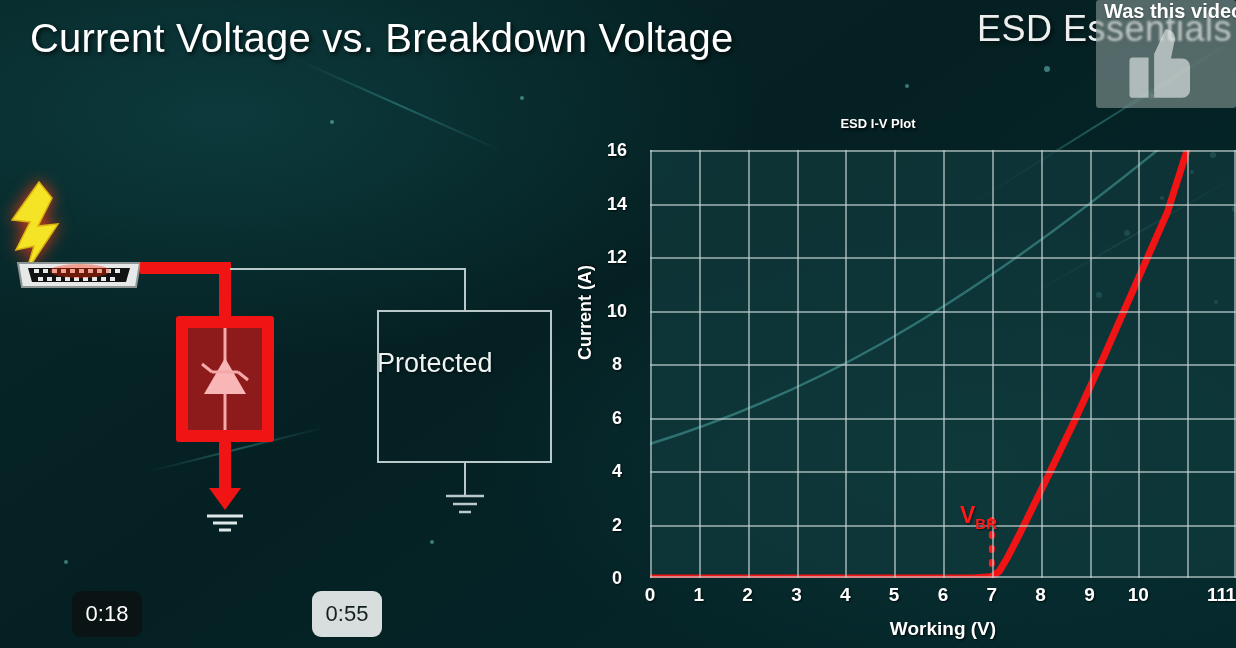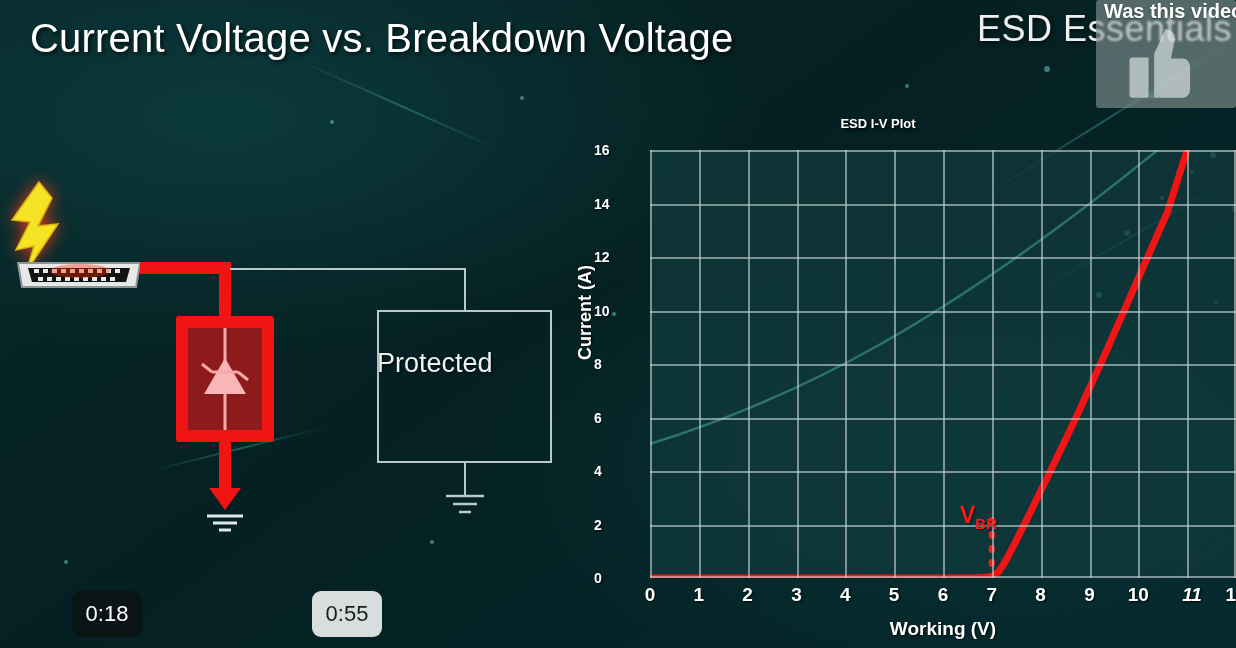--- a/index.html
+++ b/index.html
@@ -164,22 +164,22 @@
     position: absolute;
     background: rgba(196,208,208,.62);
   }
   .gridline-v { width: 2px; top: 0; bottom: 0; }
   .gridline-h { height: 2px; left: 0; right: 0; }
 
   .ytick {
     position: absolute;
     right: 600px;
     width: 46px;
-    text-align: left;
-    font-size: 14px;
+    text-align: center;
+    font-size: 18px;
     font-weight: bold;
     color: #ffffff;
     text-shadow: 1px 1px 2px rgba(0,0,0,.8);
     transform: translateY(-50%);
   }
   .xtick {
     position: absolute;
     width: 40px;
     text-align: center;
     font-size: 19px;
@@ -390,21 +390,21 @@
         <div class="xtick" style="left: 120.833px; top: 474px;">1</div>
         <div class="xtick" style="left: 169.667px; top: 474px;">2</div>
         <div class="xtick" style="left: 218.5px; top: 474px;">3</div>
         <div class="xtick" style="left: 267.333px; top: 474px;">4</div>
         <div class="xtick" style="left: 316.167px; top: 474px;">5</div>
         <div class="xtick" style="left: 365px; top: 474px;">6</div>
         <div class="xtick" style="left: 413.833px; top: 474px;">7</div>
         <div class="xtick" style="left: 462.667px; top: 474px;">8</div>
         <div class="xtick" style="left: 511.5px; top: 474px;">9</div>
         <div class="xtick" style="left: 560.333px; top: 474px;">10</div>
-        <div class="xtick" style="left: 614px; top: 474px; font-style: italic;">11</div>
+        <div class="xtick" style="left: 639px; top: 474px;">11</div>
         <div class="xtick" style="left: 658px; top: 474px;">12</div>
       </div>
 
     <div id="vbr-label">
       <span>V</span><sub>BR</sub>
     </div>
   </div>
 
   <div class="chip" id="chip-a">0:18</div>
   <div class="chip" id="chip-b">0:55</div>

